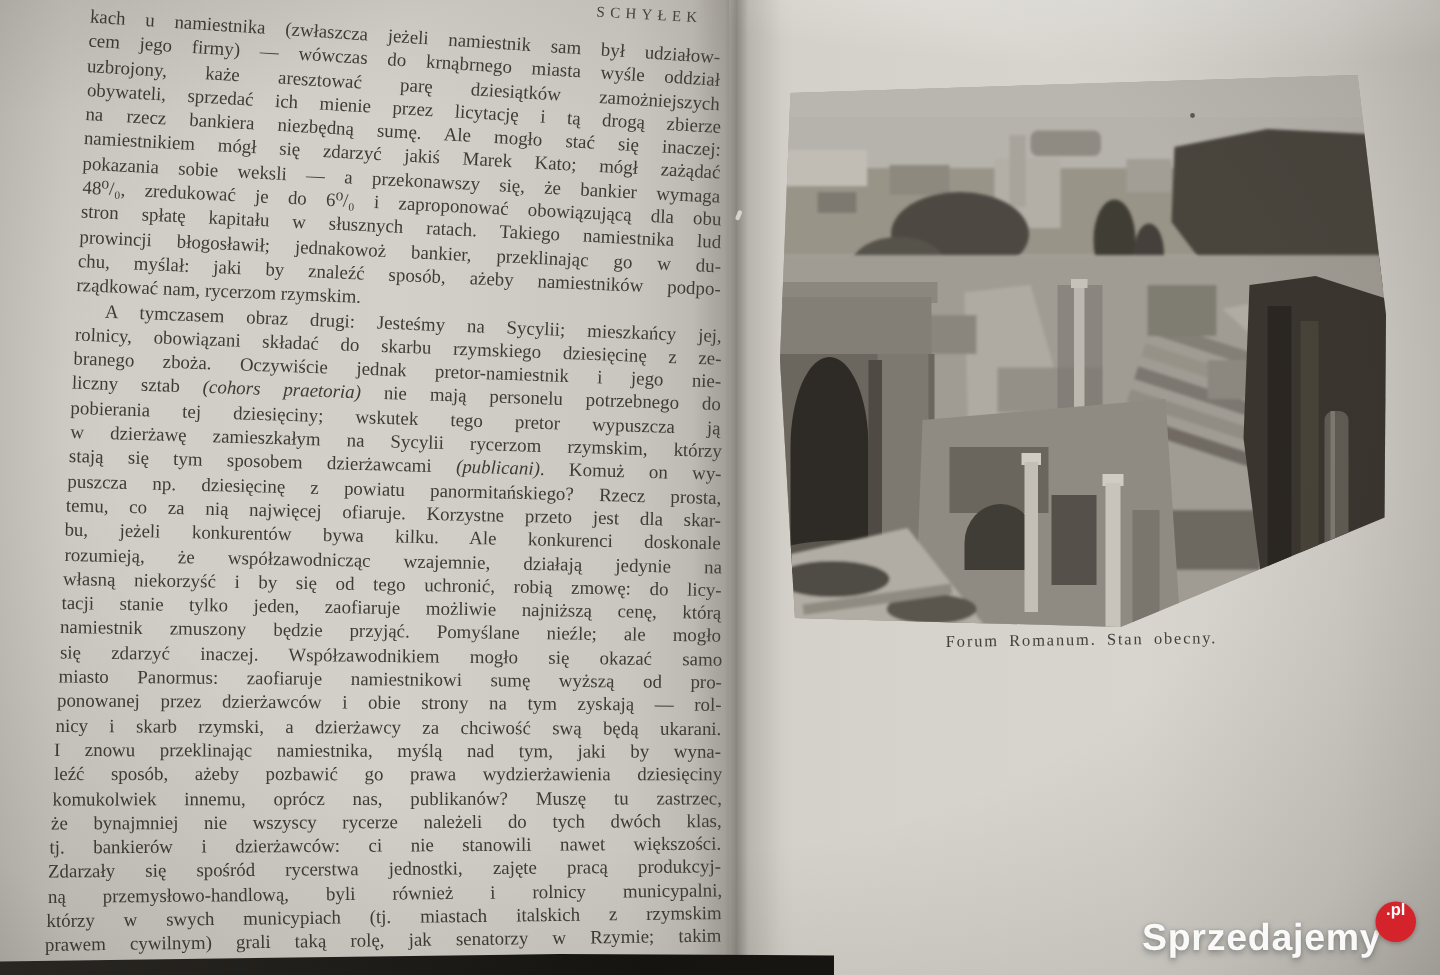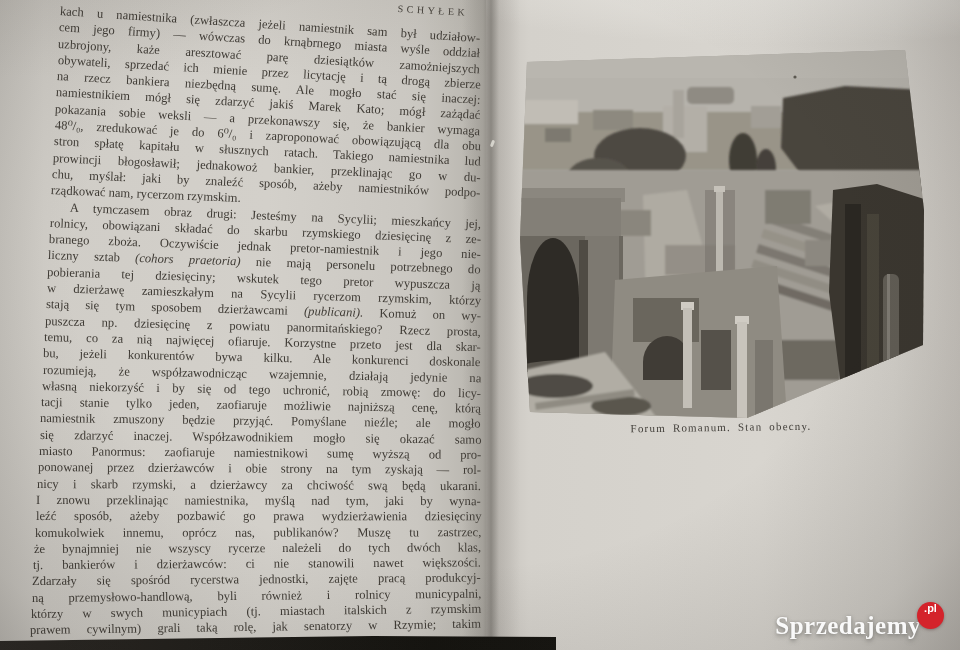--- a/index.html
+++ b/index.html
@@ -73,21 +73,20 @@
   }
   
   .watermark{
     position:absolute;right:16px;bottom:10px;display:flex;align-items:flex-start;
     font-family:"Liberation Sans","DejaVu Sans",sans-serif;
   }
   .wm-text{
     font-size:25px;font-weight:bold;letter-spacing:0.5px;
     color:rgba(255,255,255,0.95);
     text-shadow:0 2px 4px rgba(110,108,104,0.75), 0 0 2px rgba(140,138,134,0.6);
-    font-family:Liberation Serif, serif;
   }
   .wm-badge{
     width:27px;height:27px;border-radius:50%;
     background:#d4232b;color:#fff;
     display:flex;align-items:flex-start;justify-content:center;
     font-size:11px;font-weight:bold;
     margin-left:-4px;transform:translateY(-10px);
     box-shadow:0 1px 3px rgba(90,60,58,0.5);
   }
 </style>

